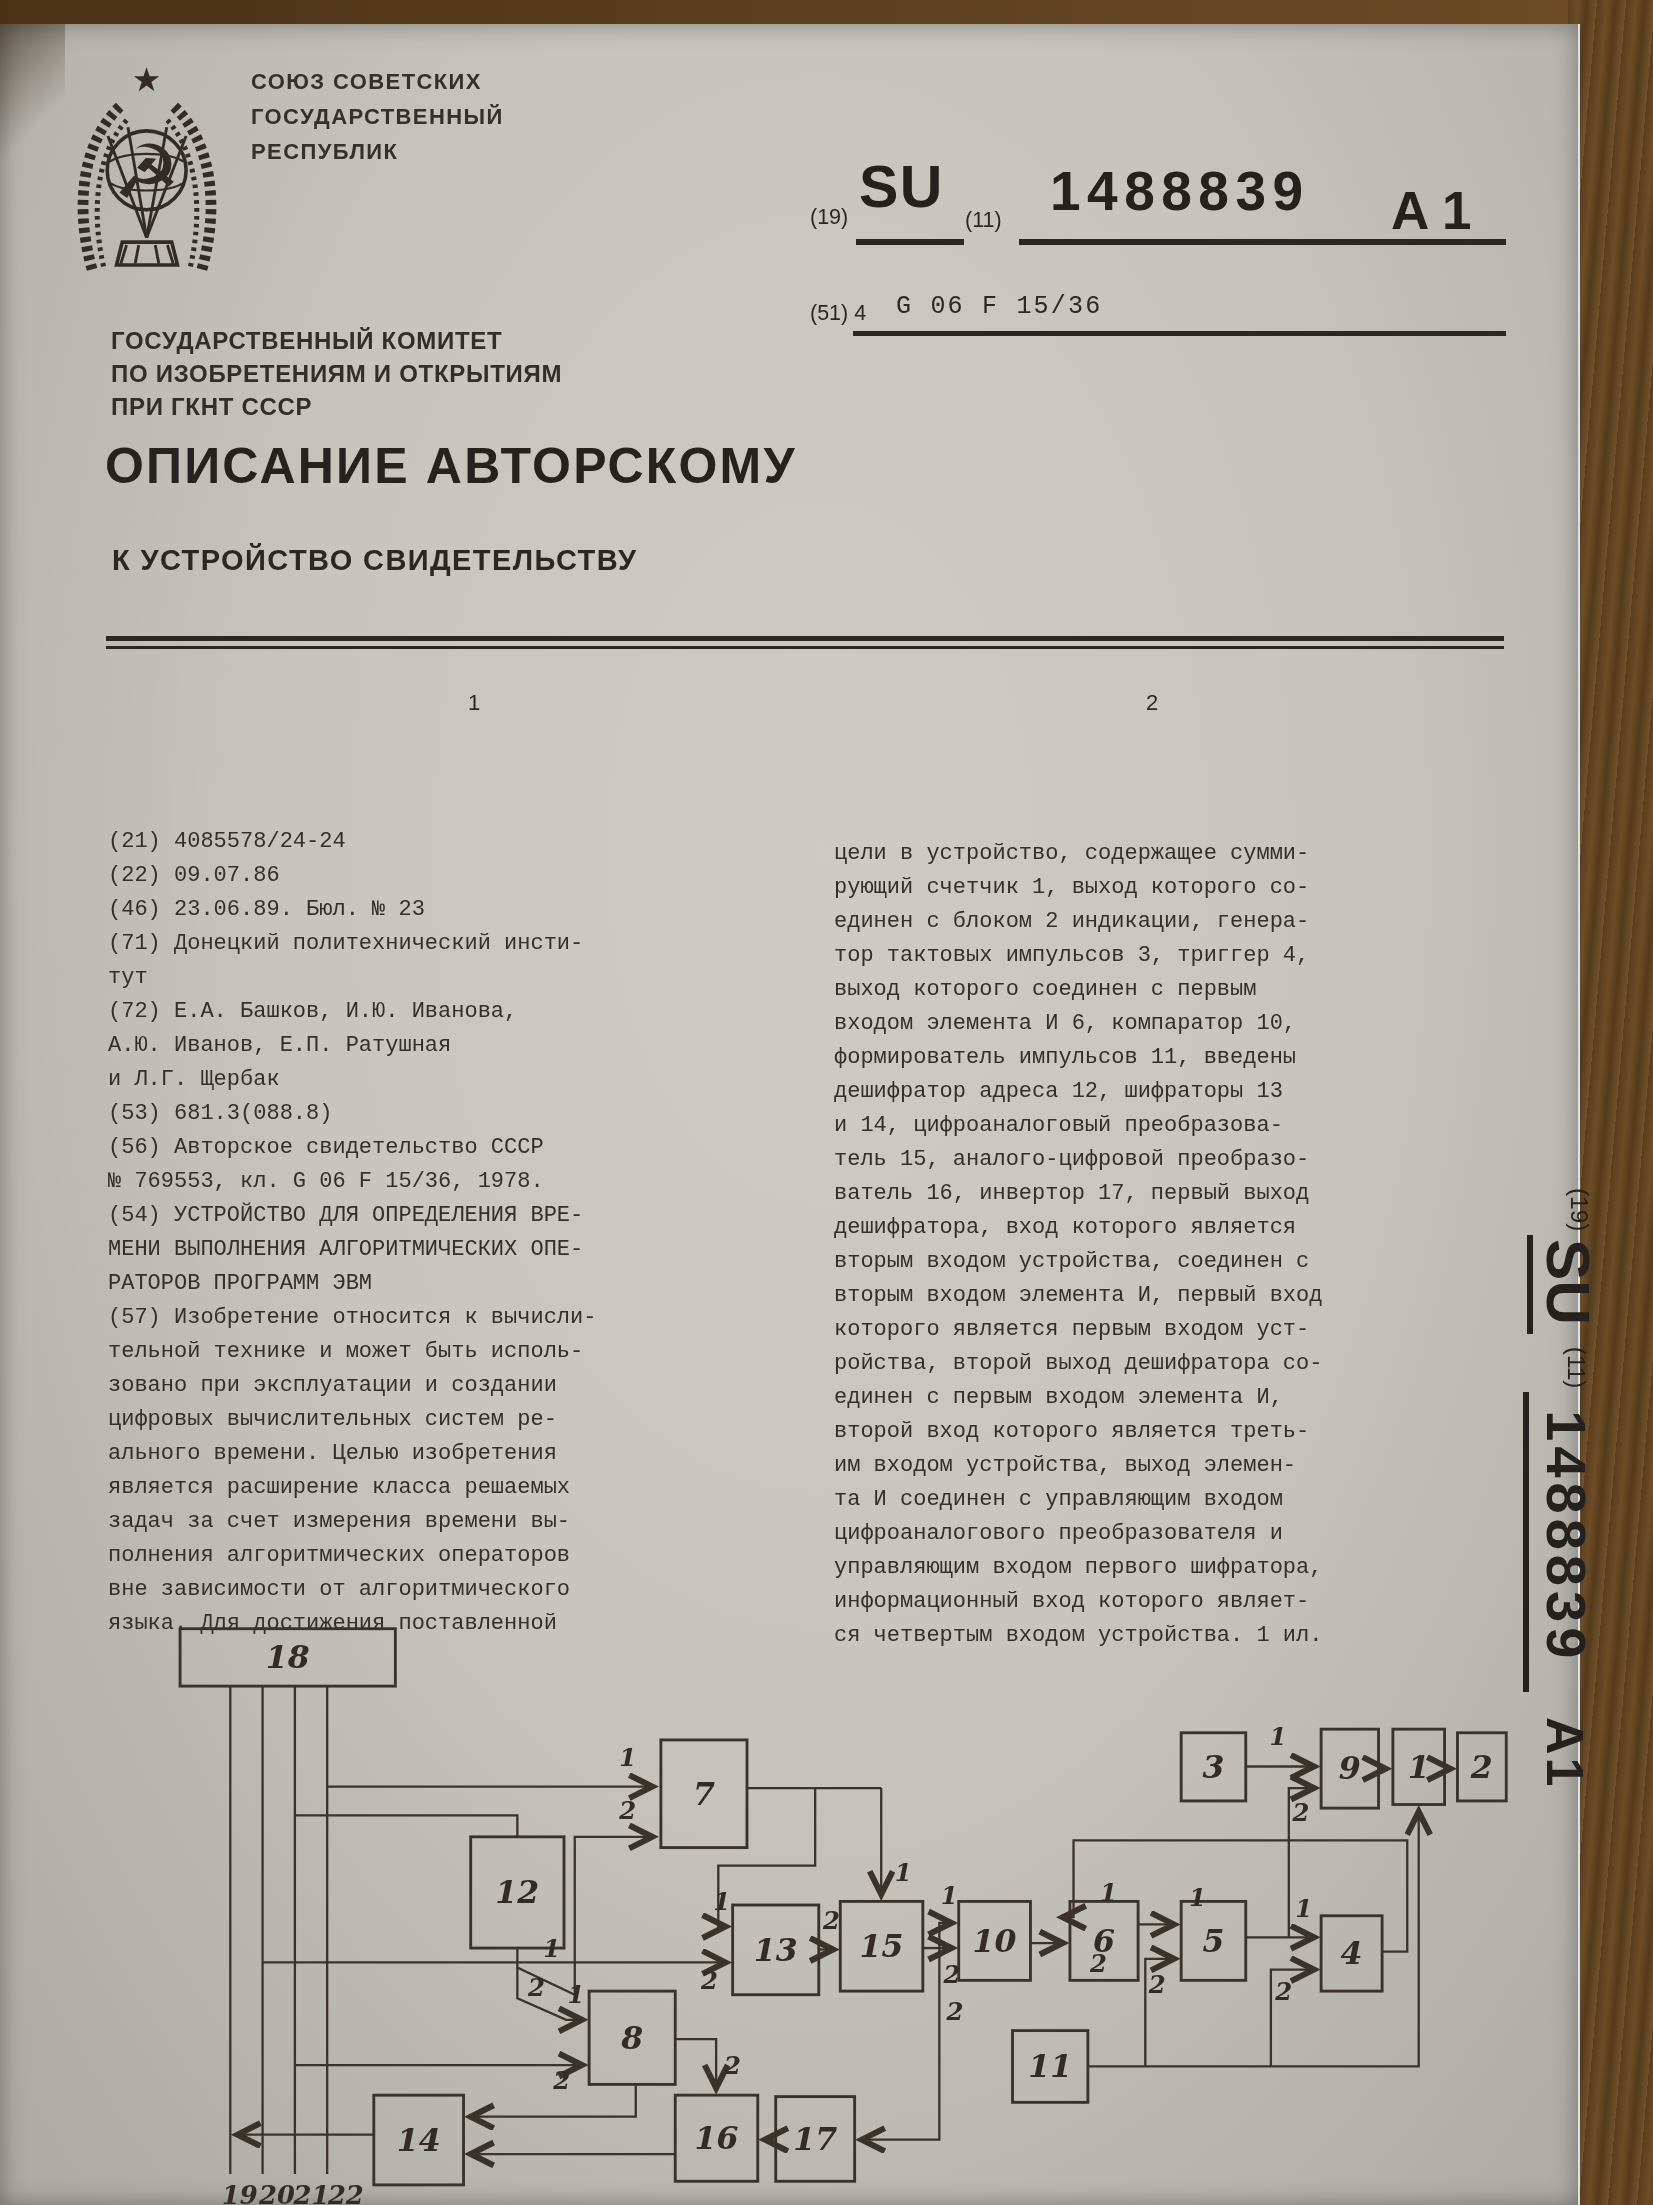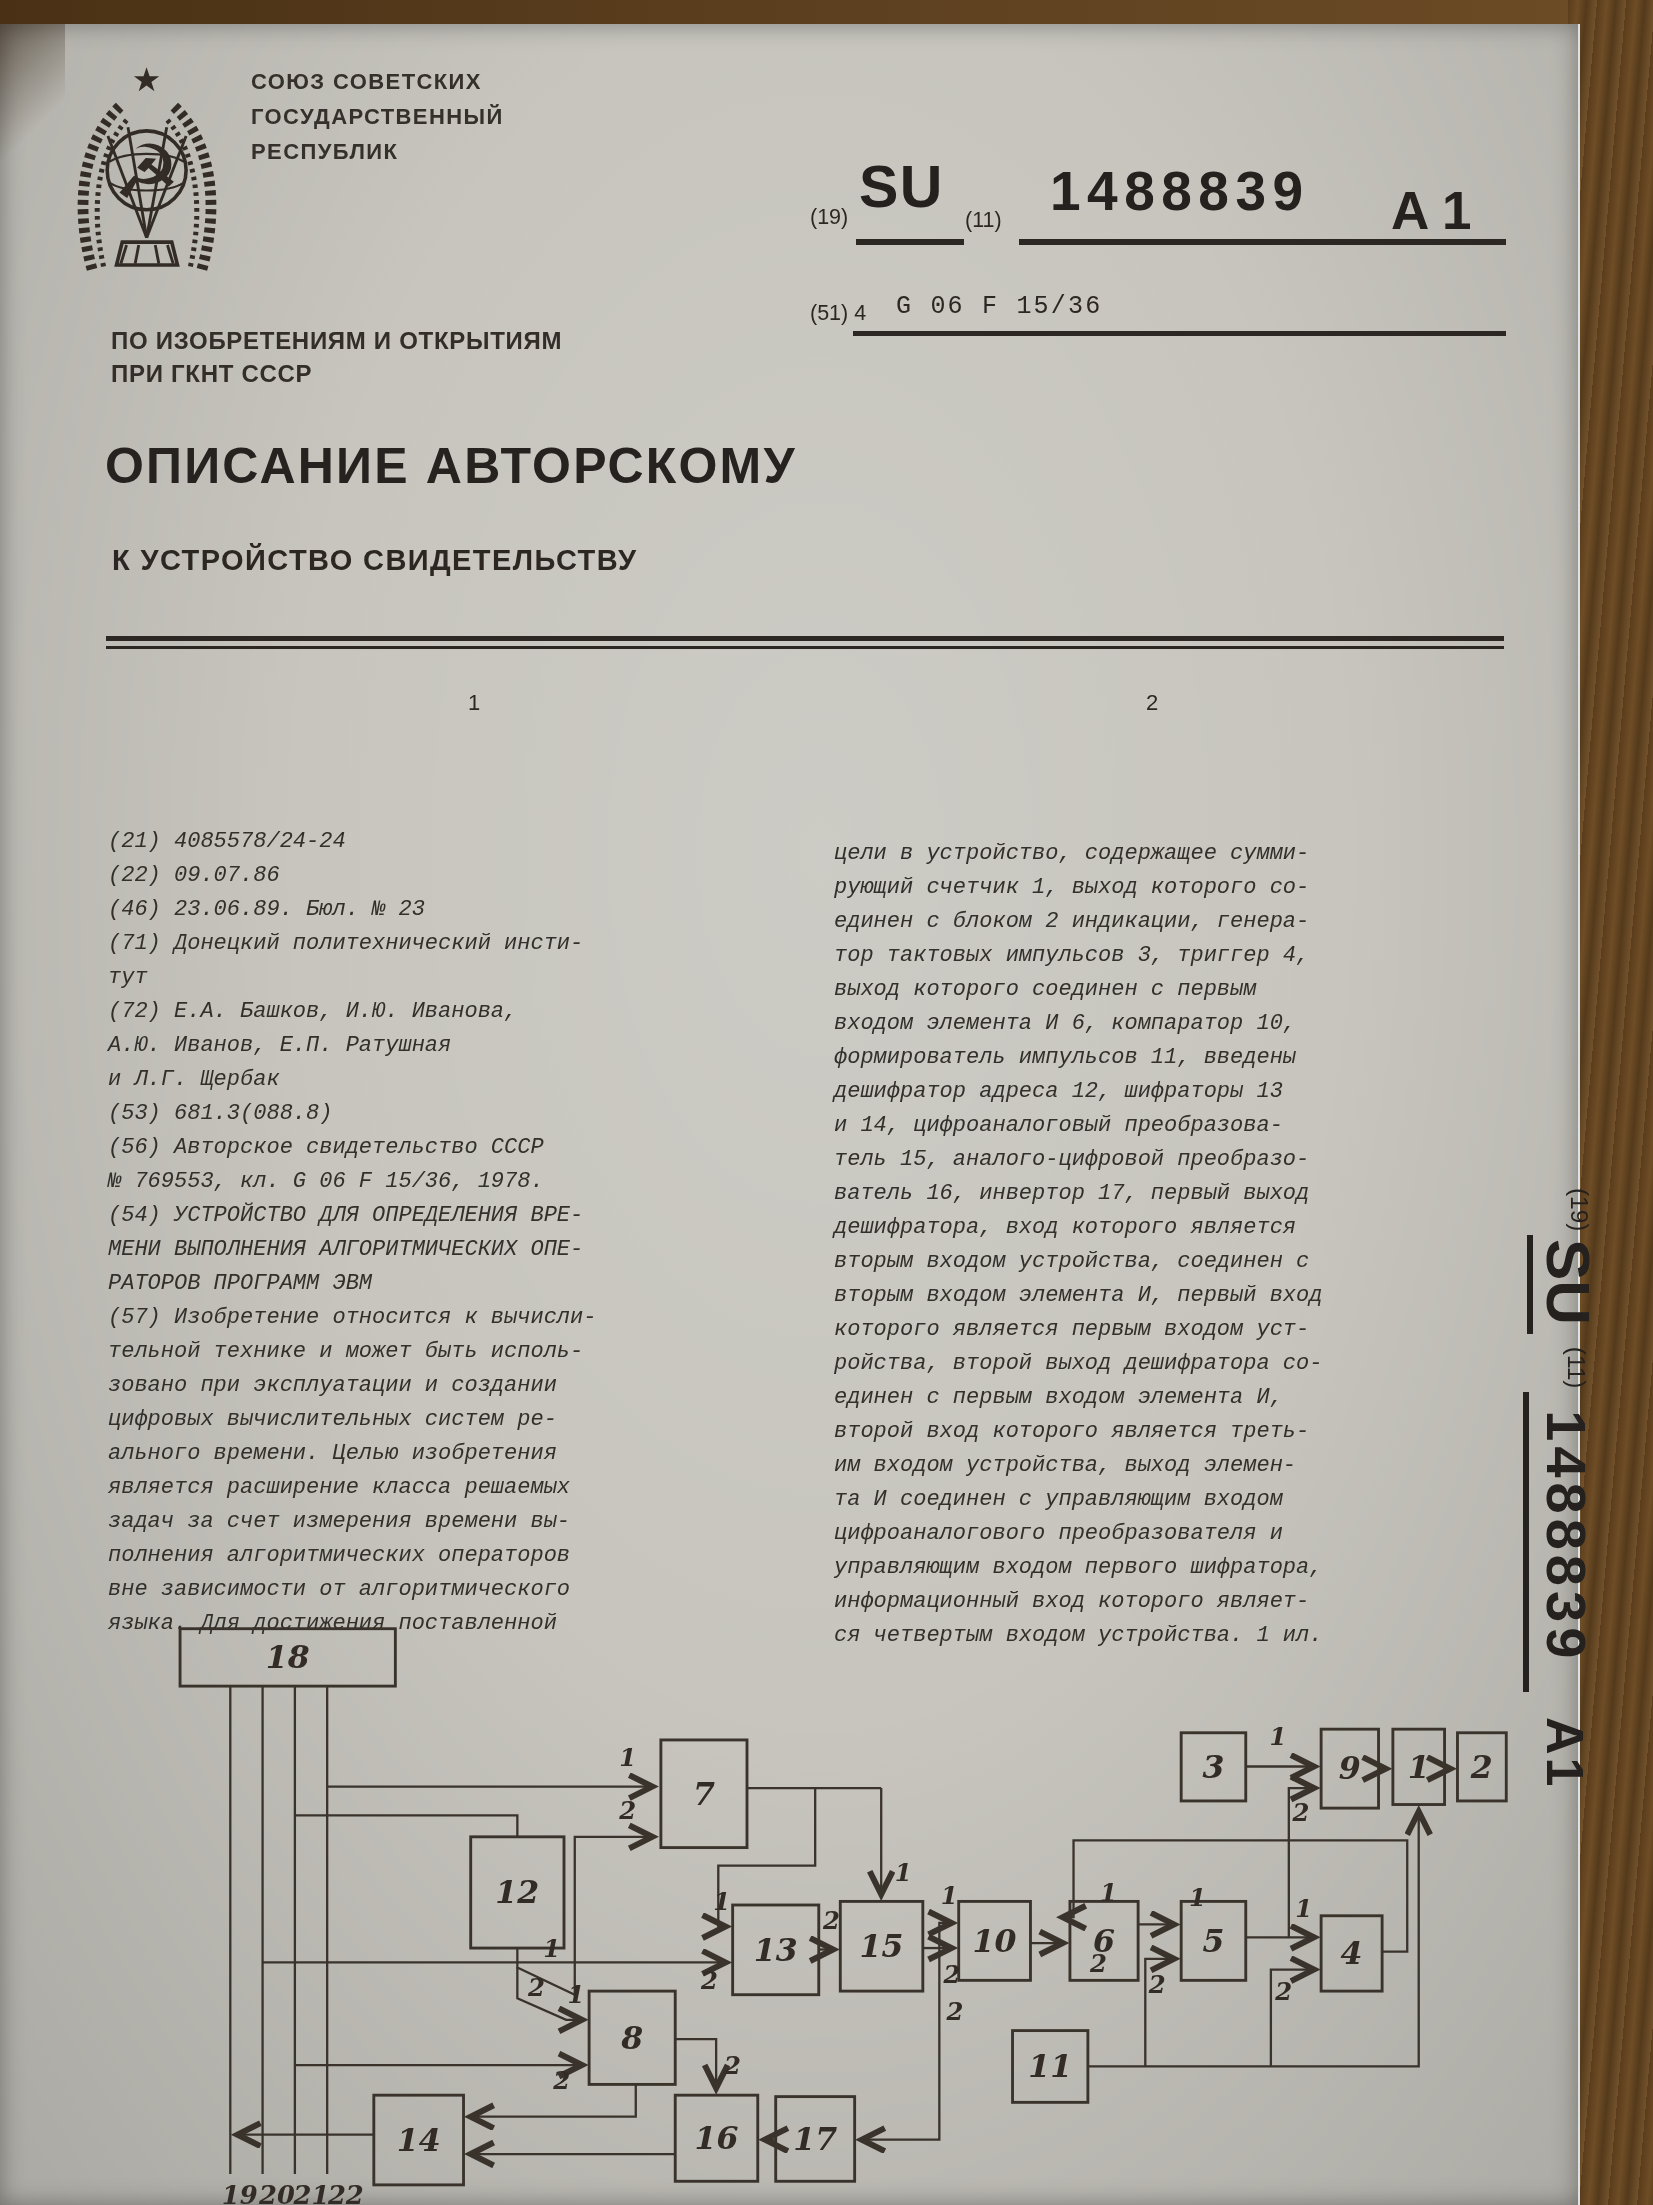--- a/index.html
+++ b/index.html
@@ -25,21 +25,21 @@
   .code-small{font-size:21.5px;color:#2c2723;}
   .su-big{font-size:59px;font-weight:bold;letter-spacing:1.4px;color:#25211e;}
   .num-big{font-size:55px;font-weight:bold;letter-spacing:6.5px;color:#25211e;}
   .kind-big{font-size:53px;font-weight:bold;color:#25211e;margin-top:20px;}
   .hline{background:#2c2723;}
   .committee{left:111px;top:300px;font-size:24px;font-weight:bold;line-height:33px;letter-spacing:0.7px;color:#332e29;}
   .title{left:105px;top:413px;font-size:50px;font-weight:bold;letter-spacing:2.2px;color:#262220;}
   .subtitle{left:112px;top:520px;font-size:29px;font-weight:bold;letter-spacing:1.4px;color:#2c2723;}
   .colnum{font-size:22px;color:#2c2723;}
   .txtcol{font-size:22px;line-height:34px;color:#33302b;white-space:pre;}
-  .txtcol div{height:34px;font-style:italic;}
+  .txtcol div{height:34px;}
   .sideLabel{
     left:1604px;top:1164px;width:818px;height:126px;
     transform:rotate(90deg);transform-origin:0 0;
     white-space:nowrap;color:#25211e;
   }
   .sideLabel .s1{font-size:24.4px;vertical-align:24.4px;}
   .sideLabel .s2{font-size:62px;font-weight:bold;border-bottom:6.5px solid #25211e;padding:0 8.6px 1.4px 4.3px;}
   .sideLabel .s3{font-size:24.4px;vertical-align:21.5px;padding-left:10px;}
   .sideLabel .s4{font-size:56px;font-weight:bold;letter-spacing:5px;border-bottom:6.5px solid #25211e;padding:0 29px 5.7px 18.7px;}
   .sideLabel .s5{font-size:52px;font-weight:bold;letter-spacing:2.9px;padding-left:21.5px;}
@@ -90,20 +90,21 @@
   <span class="abs kind-big" style="left:1391px;top:136px">A 1</span>
   <div class="abs hline" style="left:856px;top:215px;width:108px;height:5.7px"></div>
   <div class="abs hline" style="left:1019px;top:215px;width:487px;height:5.7px"></div>
 
   <span class="abs code-small" style="left:810px;top:277px">(51) 4</span>
   <span class="abs mono" style="left:896px;top:268px;font-size:25px;color:#2c2723;letter-spacing:2.2px">G 06 F 15/36</span>
   <div class="abs hline" style="left:853px;top:307px;width:653px;height:4.3px"></div>
 
   <div class="abs committee">
 
+  <div>ГОСУДАРСТВЕННЫЙ КОМИТЕТ</div>
       <div>ПО ИЗОБРЕТЕНИЯМ И ОТКРЫТИЯМ</div>
       <div>ПРИ ГКНТ СССР</div>
     </div>
 
   <div class="abs title">ОПИСАНИЕ АВТОРСКОМУ</div>
   <div class="abs subtitle">К УСТРОЙСТВО СВИДЕТЕЛЬСТВУ</div>
 
   <div class="abs hline" style="left:106px;top:612px;width:1398px;height:5px"></div>
   <div class="abs hline" style="left:106px;top:622px;width:1398px;height:2.2px"></div>
 

